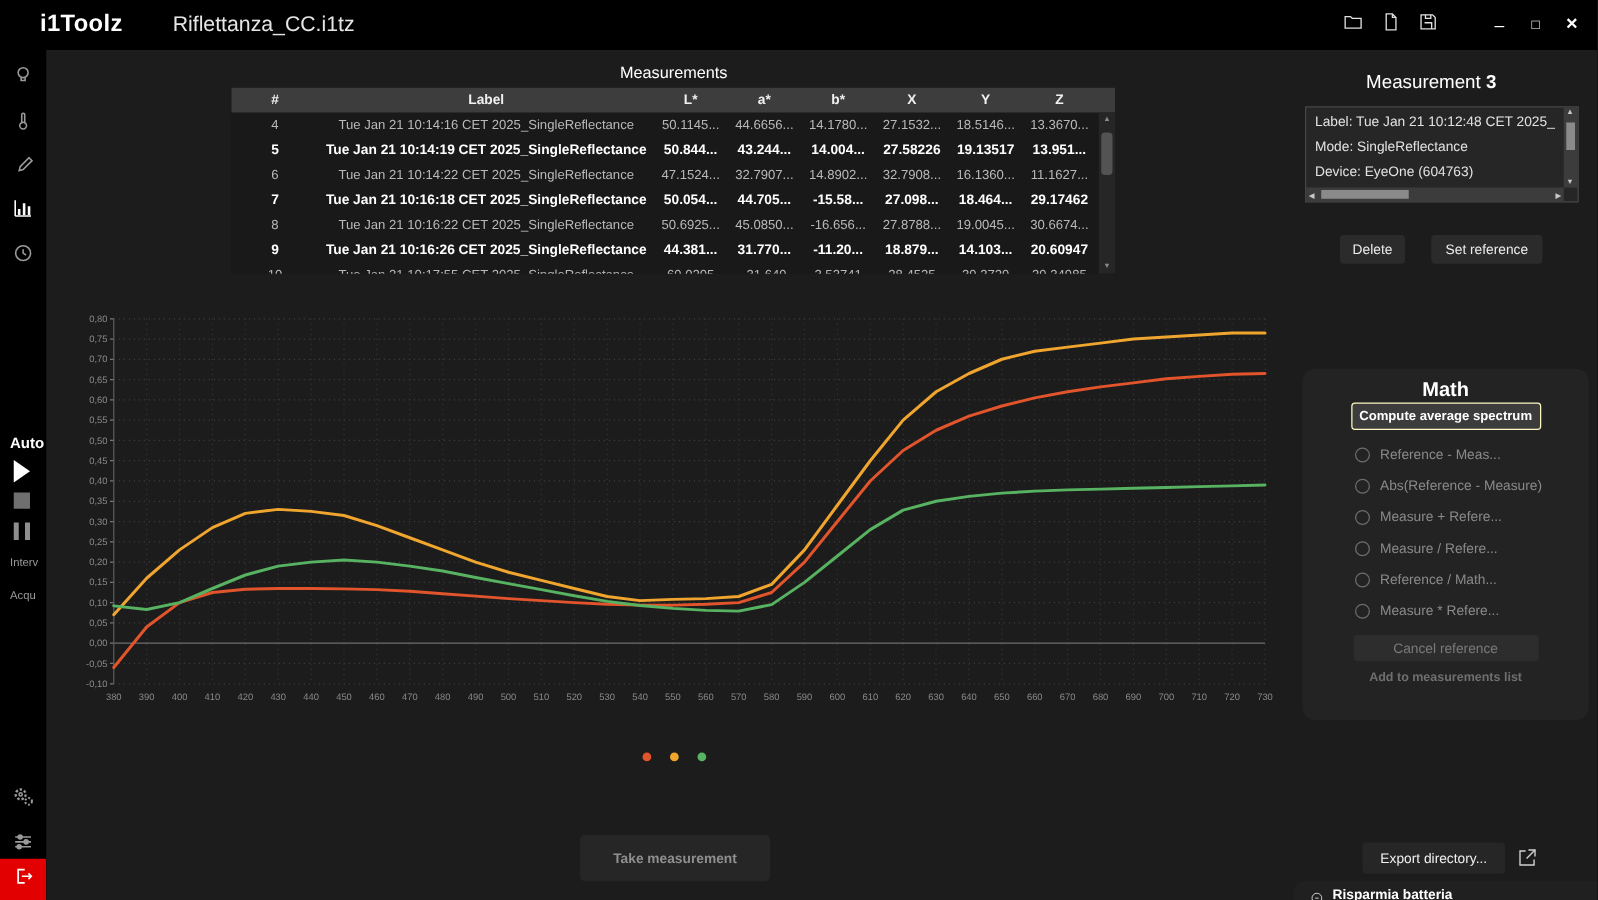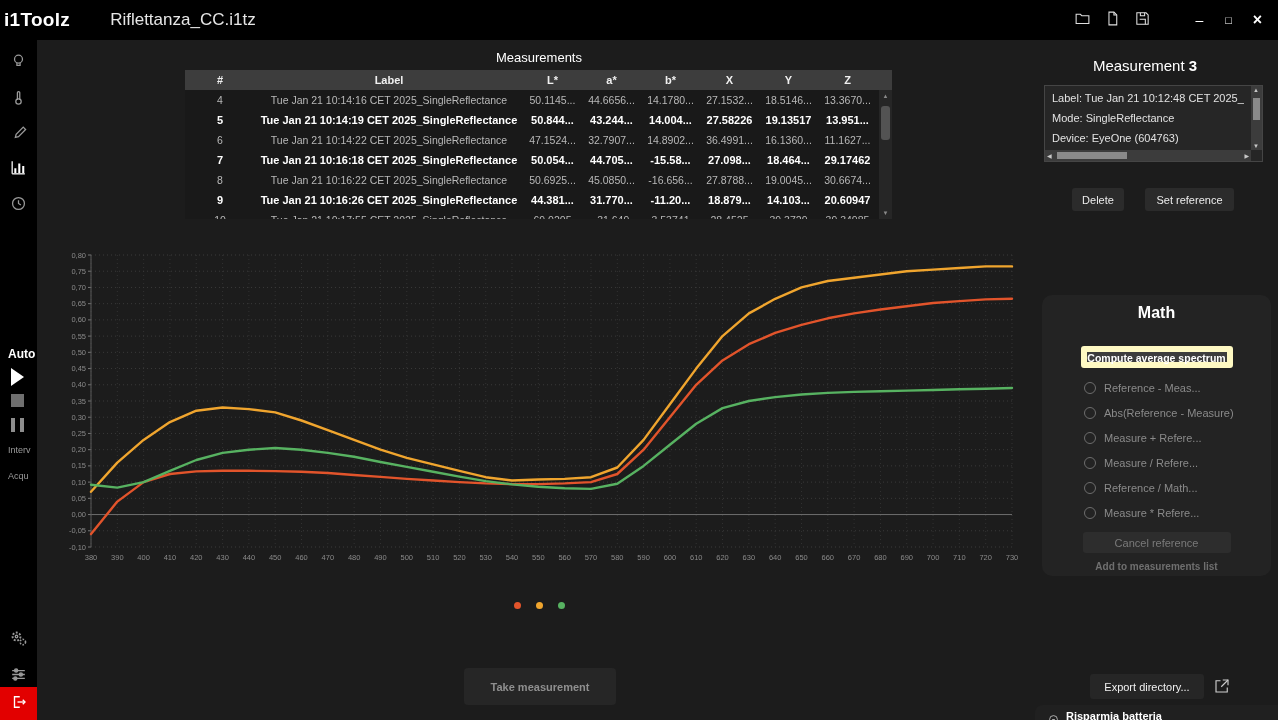--- a/index.html
+++ b/index.html
@@ -1,21 +1,21 @@
 <!DOCTYPE html>
 <html><head>
 <meta charset="utf-8">
 <style>
   * { margin:0; padding:0; box-sizing:border-box; }
   html,body { width:1278px; height:720px; background:#111; font-family:"Liberation Sans", sans-serif; overflow:hidden; }
   .app { position:relative; width:1278px; height:720px; background:#1c1c1c; overflow:hidden; }
 
   
   .titlebar { position:absolute; top:0; left:0; width:100%; height:40px; background:#000; display:flex; align-items:center; z-index:30; }
-  .app-logo { margin-left:4px; font-size:19px; font-weight:bold; color:#fff; letter-spacing:0.3px; }
+  .app-logo { margin-left:32px; font-size:19px; font-weight:bold; color:#fff; letter-spacing:0.3px; }
   .doc-name { margin-left:40px; font-size:17px; color:#e6e6e6; }
   .tb-spacer { flex:1; }
   .tb-icon { width:30px; height:30px; display:flex; align-items:center; justify-content:center; cursor:pointer; }
   .tb-icon svg { stroke:#e0e0e0; fill:none; stroke-width:1.5; width:17px; height:17px; }
   .tb-gap { width:28px; }
   .win-btn { width:29px; height:30px; display:flex; align-items:center; justify-content:center; color:#fff; cursor:pointer; }
   .win-min { font-size:14px; } .win-max { font-size:11px; } .win-close { font-size:16px; font-weight:bold; margin-right:6px; }
 
   
   .sidebar { position:absolute; top:40px; left:0; width:37px; height:680px; background:#000; z-index:20; overflow:hidden; }
@@ -71,21 +71,21 @@
   .hs-left { left:2px; top:2px; } .hs-right { right:2px; top:2px; }
   .vs-thumb { position:absolute; left:2px; top:12px; width:7px; height:22px; background:#8a8a8a; cursor:pointer; }
   .hs-thumb { position:absolute; top:2px; left:12px; width:70px; height:7px; background:#8a8a8a; cursor:pointer; }
 
   .rp-btn { position:absolute; height:23px; background:#2b2b2b; border:none; border-radius:3px; color:#ececec; font-size:11px; cursor:pointer; }
   .delete-btn { left:37px; top:148px; width:52px; }
   .setref-btn { left:110px; top:148px; width:89px; }
 
   .math-panel { position:absolute; left:7px; top:255px; width:229px; height:281px; background:#232323; border-radius:10px; }
   .math-title { text-align:center; padding-top:9px; font-size:16px; font-weight:bold; color:#fff; }
-  .compute-btn { display:block; margin:24px auto 0; width:152px; height:22px; background:#3c3c3c; border:6px solid #fef9c3; border-radius:3px; color:#fff; font-weight:bold; font-size:10.5px; cursor:pointer; }
+  .compute-btn { display:block; margin:0 auto 0; width:152px; height:22px; background:#3c3c3c; border:1px solid #fef9c3; border-radius:3px; color:#fff; font-weight:bold; font-size:10.5px; cursor:pointer; }
   .math-options { margin-top:7px; }
   .radio-row { display:flex; align-items:center; height:25px; padding-left:42px; cursor:pointer; }
   .radio-circle { width:12px; height:12px; border:1.5px solid #6d6d6d; border-radius:50%; margin-right:8px; flex:none; }
   .radio-label { font-size:11px; color:#8a8a8a; white-space:nowrap; }
   .cancel-btn { display:block; margin:7px auto 0; width:148px; height:21px; background:#2d2d2d; border:none; border-radius:3px; color:#7a7a7a; font-size:11px; cursor:pointer; }
   .addlist-btn { display:block; margin:8px auto 0; background:none; border:none; color:#6f6f6f; font-weight:bold; font-size:10px; cursor:pointer; }
 
   .export-btn { position:absolute; left:55px; top:634px; width:114px; height:25px; background:#262626; border:none; border-radius:3px; color:#f0f0f0; font-size:11px; cursor:pointer; }
   .external-icon { position:absolute; left:178px; top:637px; width:18px; height:18px; cursor:pointer; }
   .external-icon svg { width:18px; height:18px; stroke:#cfcfcf; fill:none; stroke-width:1.5; }
@@ -257,21 +257,21 @@
             <div class="cell c-val">27.58226</div>
             <div class="cell c-val">19.13517</div>
             <div class="cell c-val">13.951...</div>
           </div>
           <div class="t-row">
             <div class="cell c-num">6</div>
             <div class="cell c-label">Tue Jan 21 10:14:22 CET 2025_SingleReflectance</div>
             <div class="cell c-val">47.1524...</div>
             <div class="cell c-val">32.7907...</div>
             <div class="cell c-val">14.8902...</div>
-            <div class="cell c-val">36.4991...</div>
+            <div class="cell c-val">32.7908...</div>
             <div class="cell c-val">16.1360...</div>
             <div class="cell c-val">11.1627...</div>
           </div>
           <div class="t-row bold">
             <div class="cell c-num">7</div>
             <div class="cell c-label">Tue Jan 21 10:16:18 CET 2025_SingleReflectance</div>
             <div class="cell c-val">50.054...</div>
             <div class="cell c-val">44.705...</div>
             <div class="cell c-val">-15.58...</div>
             <div class="cell c-val">27.098...</div>

